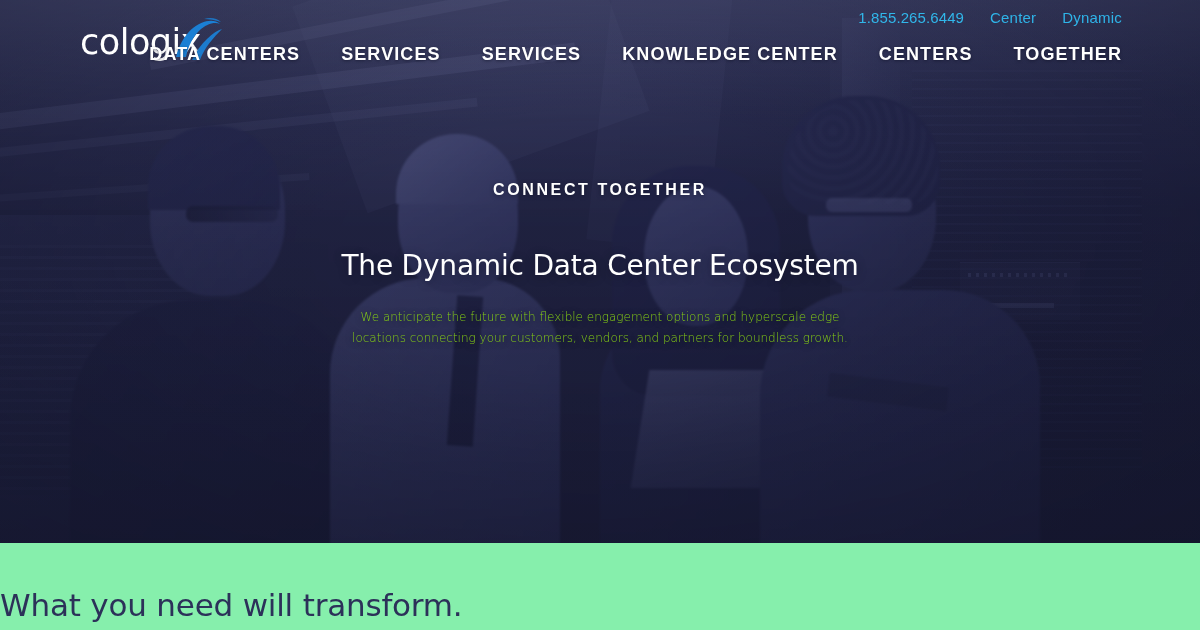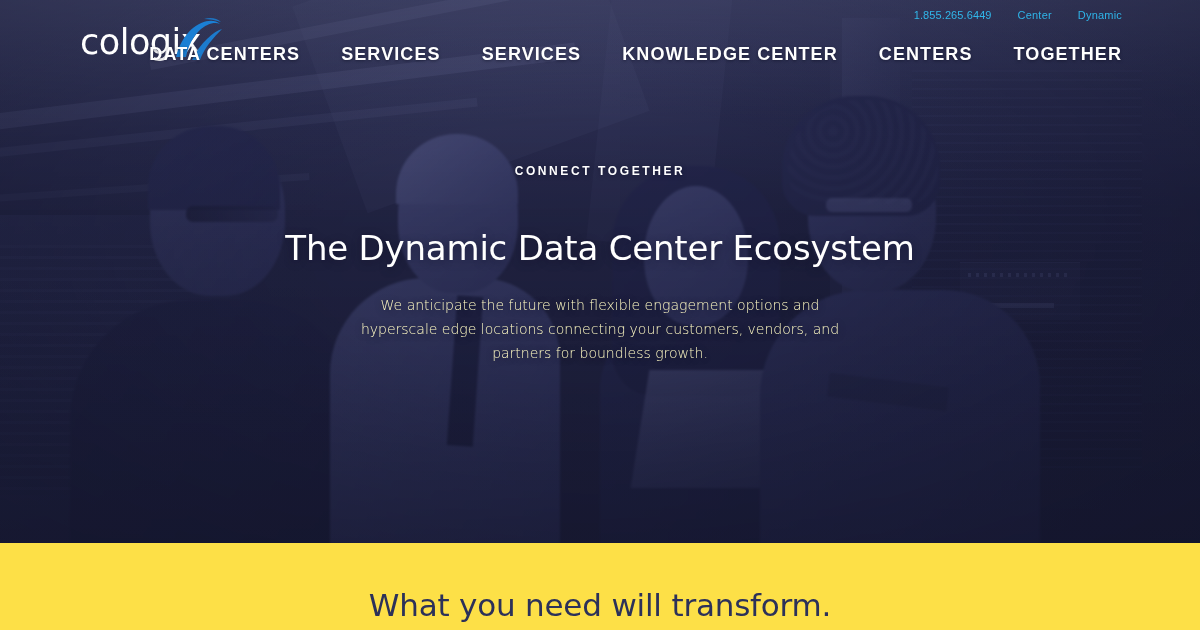--- a/index.html
+++ b/index.html
@@ -202,21 +202,21 @@
     position:absolute; left:0; top:0;
     font-family:"DejaVu Sans", sans-serif;
     font-size:35px; font-weight:400; letter-spacing:-.5px;
     color:#ffffff; line-height:44px;
   }
   .logo-swoosh { position:absolute; left:90px; top:-3px; width:54px; height:46px; }
 
   .utility {
     position:absolute; right:78px; top:9px;
     display:flex; align-items:center; gap:26px;
-    font-size:11px; letter-spacing:.2px;
+    font-size:15px; letter-spacing:.2px;
   }
   .utility a { color:#2fb4e8; text-decoration:none; white-space:nowrap; }
   .utility .phone { color:#31b7ea; letter-spacing:.1px; }
 
   .mainnav {
     position:absolute; right:78px; top:44px;
     display:flex; align-items:center; gap:41px;
     font-size:18px; font-weight:700; letter-spacing:1.1px;
   }
   .mainnav a { color:#ffffff; text-decoration:none; white-space:nowrap;
@@ -224,58 +224,58 @@
 
   
   .hero-content {
     position:absolute; left:0; top:0; width:1200px; height:543px;
     z-index:15;
     display:flex; flex-direction:column; align-items:center; justify-content:center;
     padding-top:24px;
     text-align:center;
   }
   .eyebrow {
-    font-size:12px; font-weight:700; letter-spacing:2.6px;
+    font-size:16px; font-weight:700; letter-spacing:2.6px;
     color:#ffffff; text-transform:uppercase;
     text-shadow:0 1px 4px rgba(10,12,32,.5);
     margin-bottom:14px;
   }
   .headline {
     font-family:"DejaVu Sans", sans-serif;
-    font-size:34px; font-weight:400; letter-spacing:-.2px;
+    font-size:28px; font-weight:400; letter-spacing:-.2px;
     color:#ffffff; line-height:1.12;
     text-shadow:0 2px 10px rgba(10,12,32,.45);
     margin-bottom:26px;
     margin-top:37px;
   }
   .subcopy {
     font-family:"DejaVu Sans", sans-serif;
-    font-size:14px; font-weight:300; line-height:1.72;
-    color:#fef9c3; width:500px;
+    font-size:12px; font-weight:300; line-height:1.72;
+    color:#84cc16; width:500px;
     text-shadow:0 1px 6px rgba(10,12,32,.5);
     margin-bottom:38px;
   }
   .cta {
     display:inline-flex; align-items:center; gap:20px;
     background:#f4123f;
     color:#ffffff;
     border:none; border-radius:5px;
     padding:0 26px; height:48px;
     font-size:12.5px; font-weight:700; letter-spacing:1.5px;
     cursor:pointer;
     box-shadow:0 4px 16px rgba(120,8,34,.35);
   }
   .cta .arrow { display:block; width:19px; height:14px; }
 
   
   .section2 {
     position:absolute; left:0; top:543px;
     width:1200px; height:87px;
-    background:#fde047; overflow:hidden;
-    text-align:center;
+    background:#86efac; overflow:hidden;
+    text-align:left;
   }
   .s2-line1 {
     font-family:"DejaVu Sans", sans-serif;
     font-size:31px; font-weight:400; color:#2c3159;
     line-height:1.28; margin-top:43px; letter-spacing:-.2px;
   }
   .s2-line2 {
     font-family:"DejaVu Sans", sans-serif;
     font-size:31px; font-weight:400; color:#2c3159;
     line-height:1.28; letter-spacing:-.2px;

